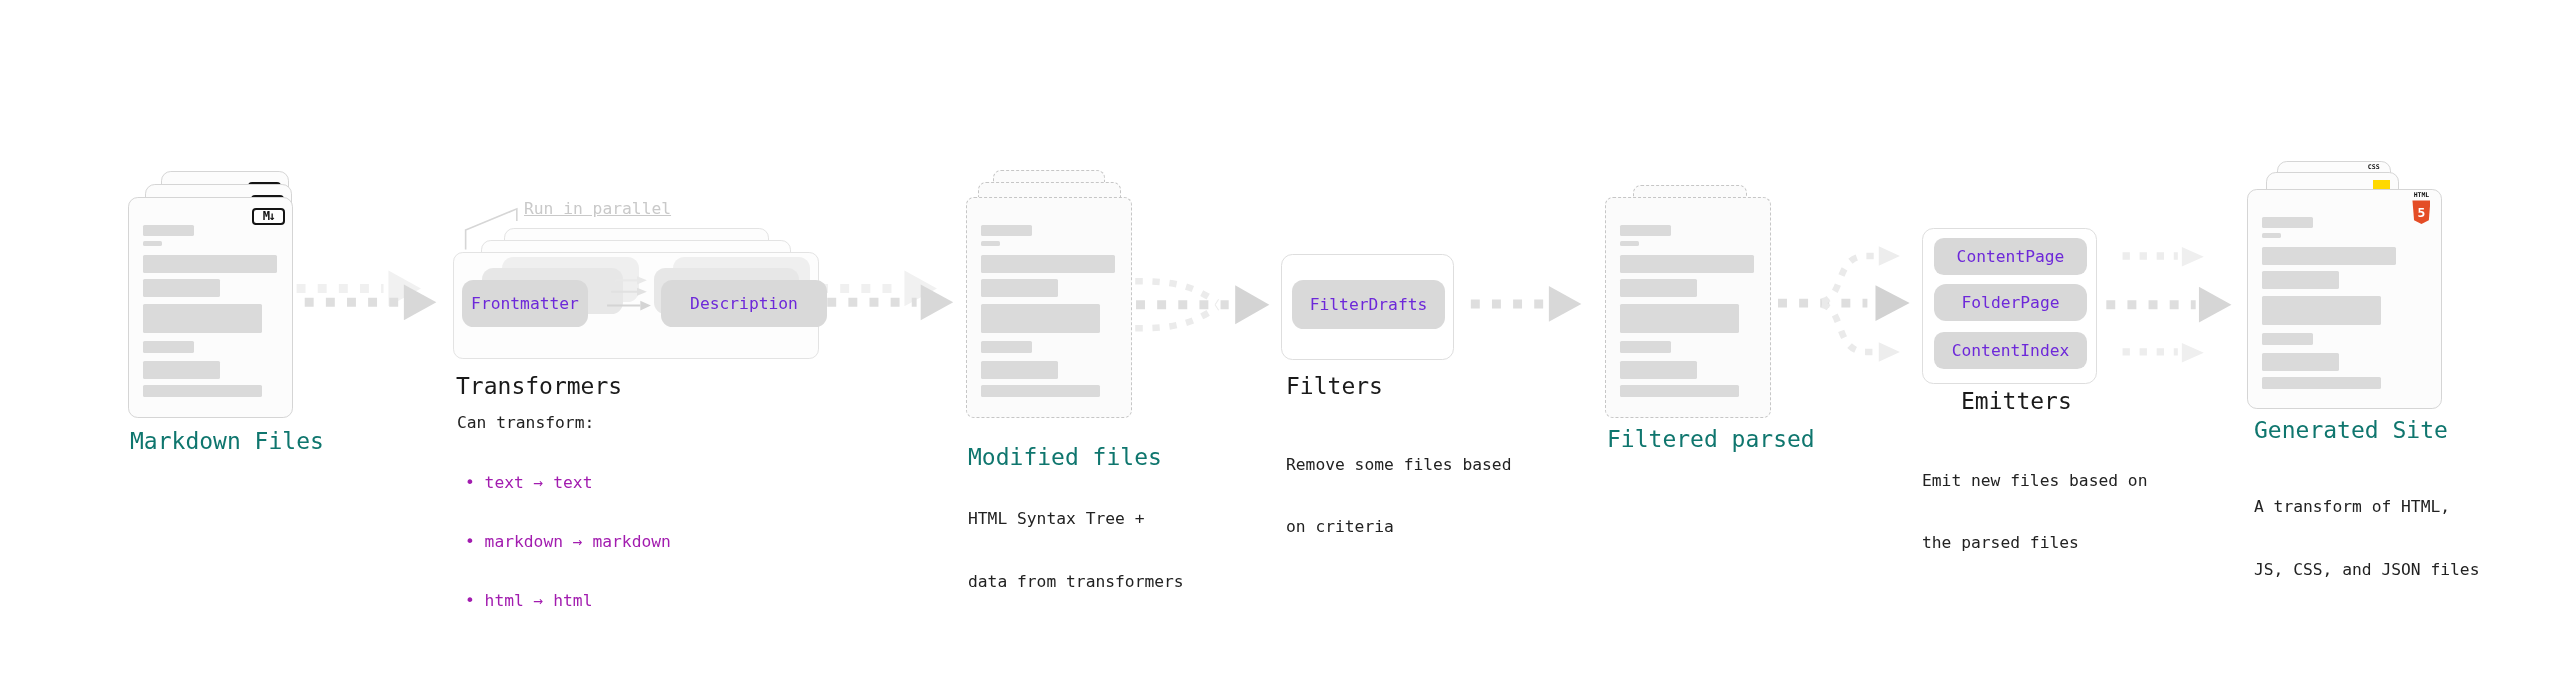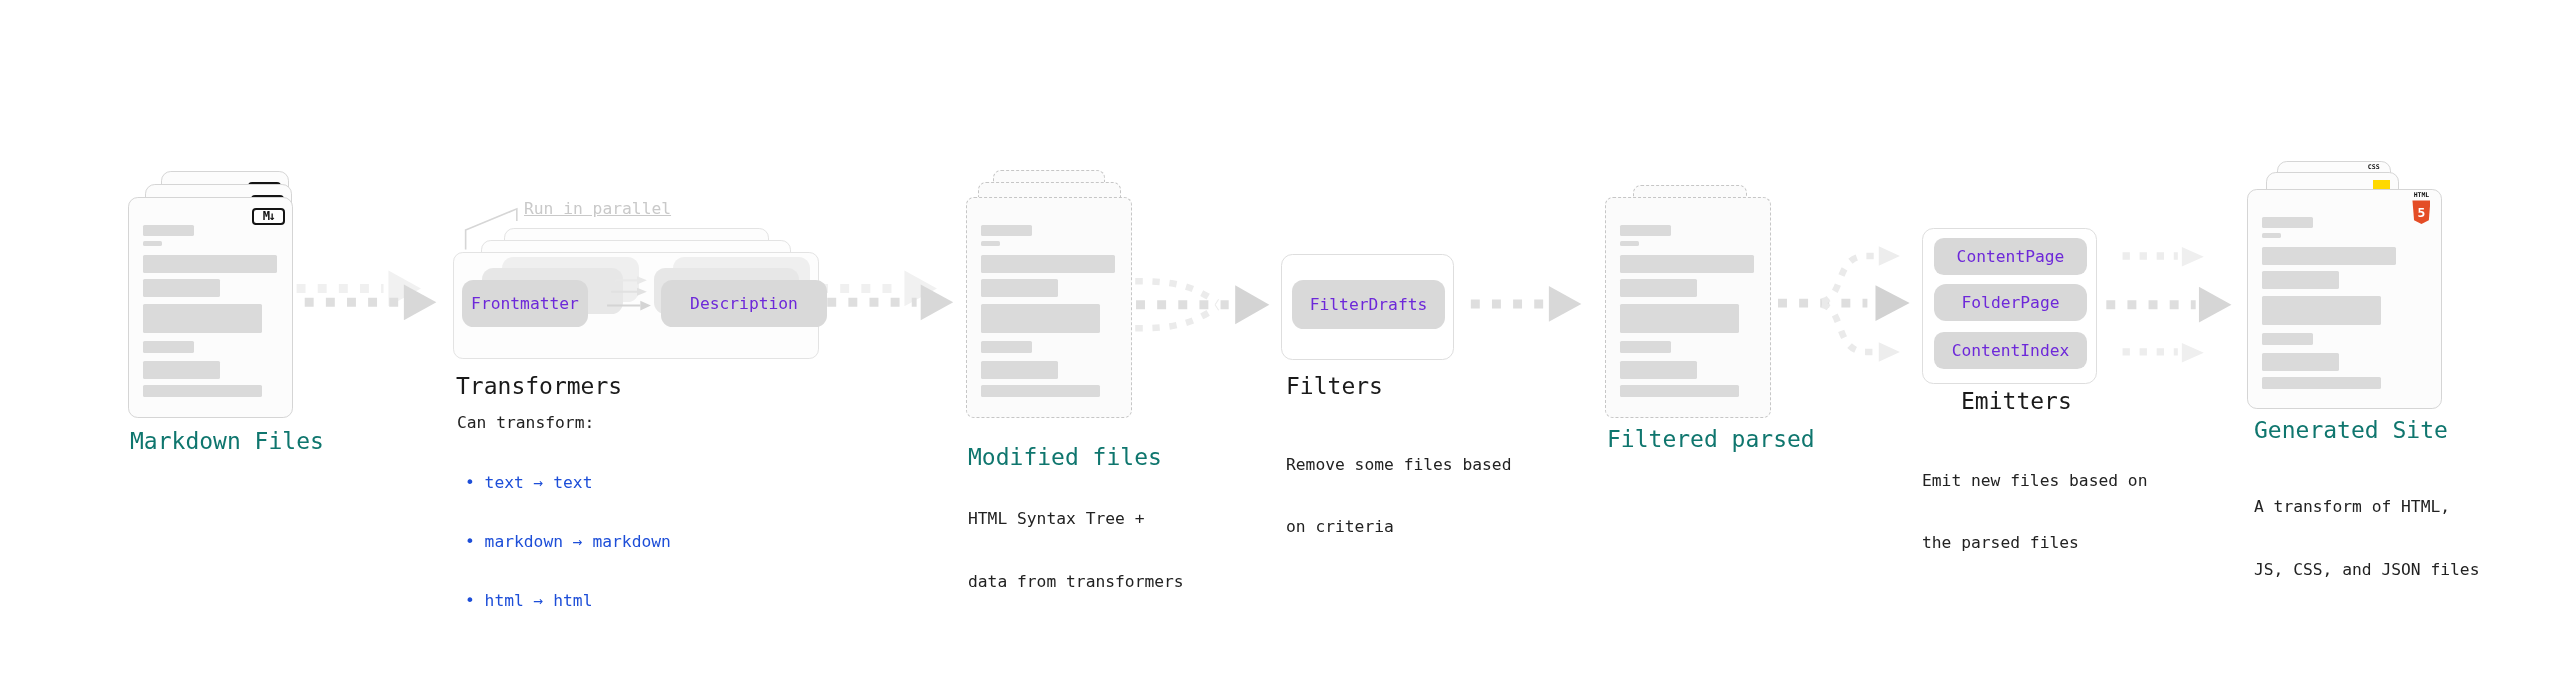--- a/index.html
+++ b/index.html
@@ -43,21 +43,21 @@
   }
   .pill.g1 { background:#e7e7e7; }
   .pill.g2 { background:#efefef; }
   .pill.em { border-radius:9.8px; background:#d8d8d8; }
 
   .h1   { position:absolute; font-size:23px; line-height:23px; white-space:pre; color:#1a1a1a; }
   .lbl  { position:absolute; font-size:23px; line-height:23px; white-space:pre; color:#0f766e; }
   .desc { position:absolute; font-size:16.3px; line-height:21px; white-space:pre; color:#222222; }
   .desc.tight div { line-height:20.3px; }
   .note { position:absolute; font-size:16.3px; line-height:20.3px; white-space:pre; color:#222222; }
-  .bullets { position:absolute; font-size:16.3px; white-space:pre; color:#1d4ed8; }
+  .bullets { position:absolute; font-size:16.3px; white-space:pre; color:#a21caf; }
   .bullets div { line-height:21px; }
   .callout { position:absolute; font-size:16.3px; line-height:16.3px; white-space:pre; color:#c9c9c9; }
 
   
   .cssbadge { position:absolute; width:18px; }
   .cssbadge .t { font-size:6.5px; font-weight:bold; color:#111; text-align:center; line-height:6.5px; }
   .cssbadge .u { height:2.4px; background:#2a6df5; margin-top:0.8px; border-radius:0.8px; }
   .jsbadge  { position:absolute; background:#ffd900; }
   .htmlbadge { position:absolute; width:19.5px; text-align:center; }
   .htmlbadge .t { font-size:6.5px; font-weight:bold; color:#111; line-height:7.3px; letter-spacing:0; }

